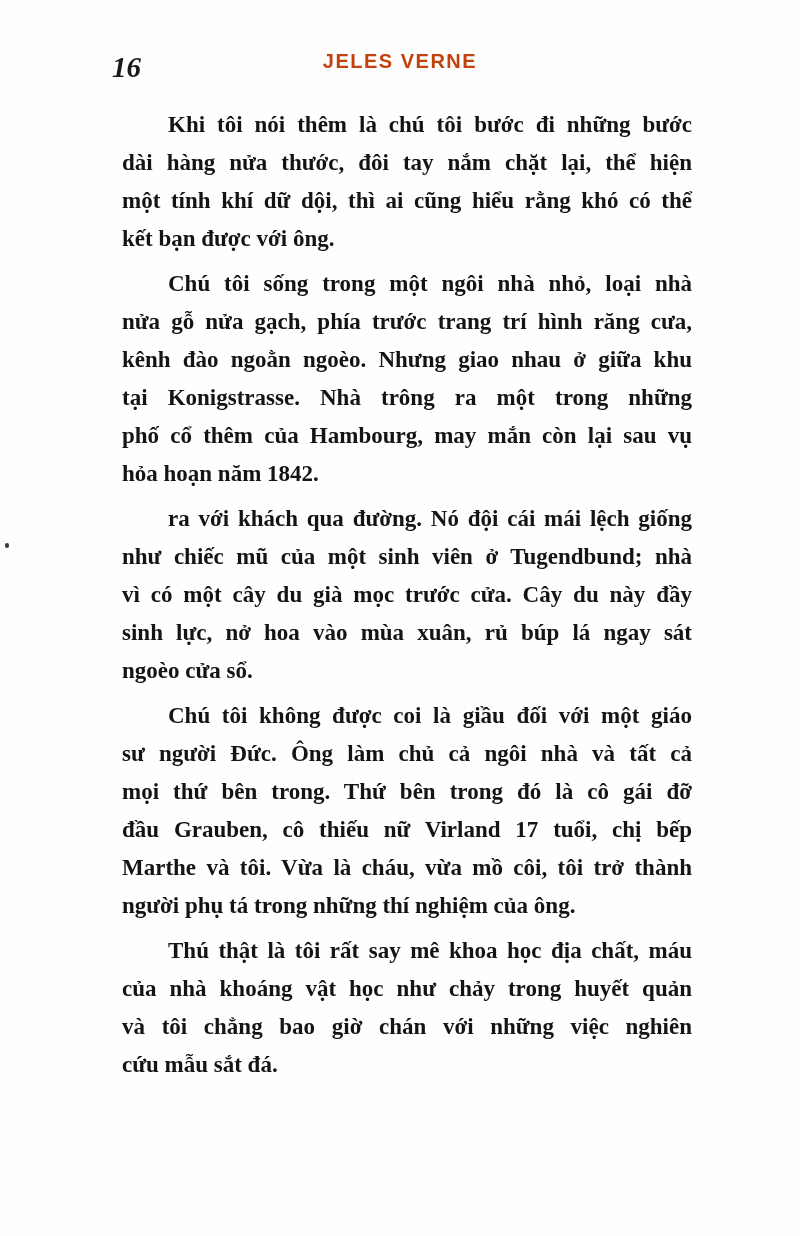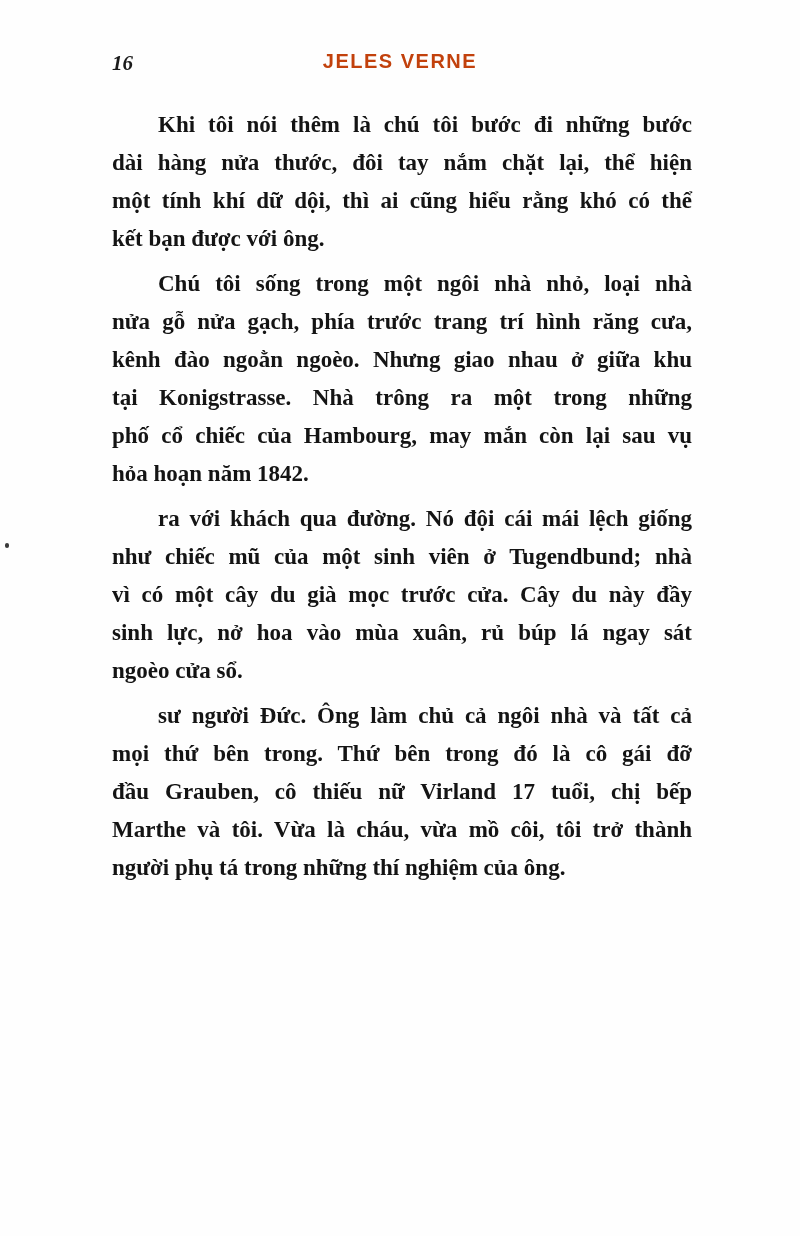--- a/index.html
+++ b/index.html
@@ -20,21 +20,21 @@
     width: 100%;
     height: 26px;
   }
   .pagenum {
     position: absolute;
     left: 112px;
     top: 1px;
     font-family: "Liberation Serif", serif;
     font-style: italic;
     font-weight: 600;
-    font-size: 21px;
+    font-size: 29px;
     color: #1a1a1a;
   }
   .runtitle {
     position: absolute;
     left: 0;
     width: 100%;
     text-align: center;
     font-family: "Liberation Sans", sans-serif;
     font-weight: 700;
     font-size: 20px;
@@ -43,21 +43,21 @@
   }
   .body-text {
     position: absolute;
     top: 106px;
     left: 112px;
     width: 580px;
     font-size: 23px;
     font-weight: 700;
     color: #141414;
   }
-  .paragraph { margin: 0 0 7px 0; }
+  .paragraph { margin: 0 0 7px 10px; }
   .line {
     line-height: 38px;
     height: 38px;
     white-space: normal;
     text-align: justify;
     text-align-last: justify;
   }
   .line.last { text-align-last: left; }
   .paragraph .line:first-child { text-indent: 46px; }
   .scan-speck {
@@ -86,31 +86,38 @@
         <div class="line">Khi tôi nói thêm là chú tôi bước đi những bước</div>
         <div class="line">dài hàng nửa thước, đôi tay nắm chặt lại, thể hiện</div>
         <div class="line">một tính khí dữ dội, thì ai cũng hiểu rằng khó có thể</div>
         <div class="line last">kết bạn được với ông.</div>
       </div>
       <div class="paragraph">
         <div class="line">Chú tôi sống trong một ngôi nhà nhỏ, loại nhà</div>
         <div class="line">nửa gỗ nửa gạch, phía trước trang trí hình răng cưa,</div>
         <div class="line">kênh đào ngoằn ngoèo. Nhưng giao nhau ở giữa khu</div>
         <div class="line">tại Konigstrasse. Nhà trông ra một trong những</div>
-        <div class="line">phố cổ chiếc của Hambourg, may mắn còn lại sau vụ</div>
+        <div class="line">phố cổ thêm của Hambourg, may mắn còn lại sau vụ</div>
         <div class="line last">hỏa hoạn năm 1842.</div>
       </div>
       <div class="paragraph">
         <div class="line">ra với khách qua đường. Nó đội cái mái lệch giống</div>
         <div class="line">như chiếc mũ của một sinh viên ở Tugendbund; nhà</div>
         <div class="line">vì có một cây du già mọc trước cửa. Cây du này đầy</div>
         <div class="line">sinh lực, nở hoa vào mùa xuân, rủ búp lá ngay sát</div>
         <div class="line last">ngoèo cửa sổ.</div>
       </div>
       <div class="paragraph">
+        <div class="line">Chú tôi không được coi là giầu đối với một giáo</div>
         <div class="line">sư người Đức. Ông làm chủ cả ngôi nhà và tất cả</div>
         <div class="line">mọi thứ bên trong. Thứ bên trong đó là cô gái đỡ</div>
         <div class="line">đầu Grauben, cô thiếu nữ Virland 17 tuổi, chị bếp</div>
         <div class="line">Marthe và tôi. Vừa là cháu, vừa mồ côi, tôi trở thành</div>
         <div class="line last">người phụ tá trong những thí nghiệm của ông.</div>
       </div>
+      <div class="paragraph">
+        <div class="line">Thú thật là tôi rất say mê khoa học địa chất, máu</div>
+        <div class="line">của nhà khoáng vật học như chảy trong huyết quản</div>
+        <div class="line">và tôi chẳng bao giờ chán với những việc nghiên</div>
+        <div class="line last">cứu mẫu sắt đá.</div>
+      </div>
     </main>
 </div>
 
 </body></html>

